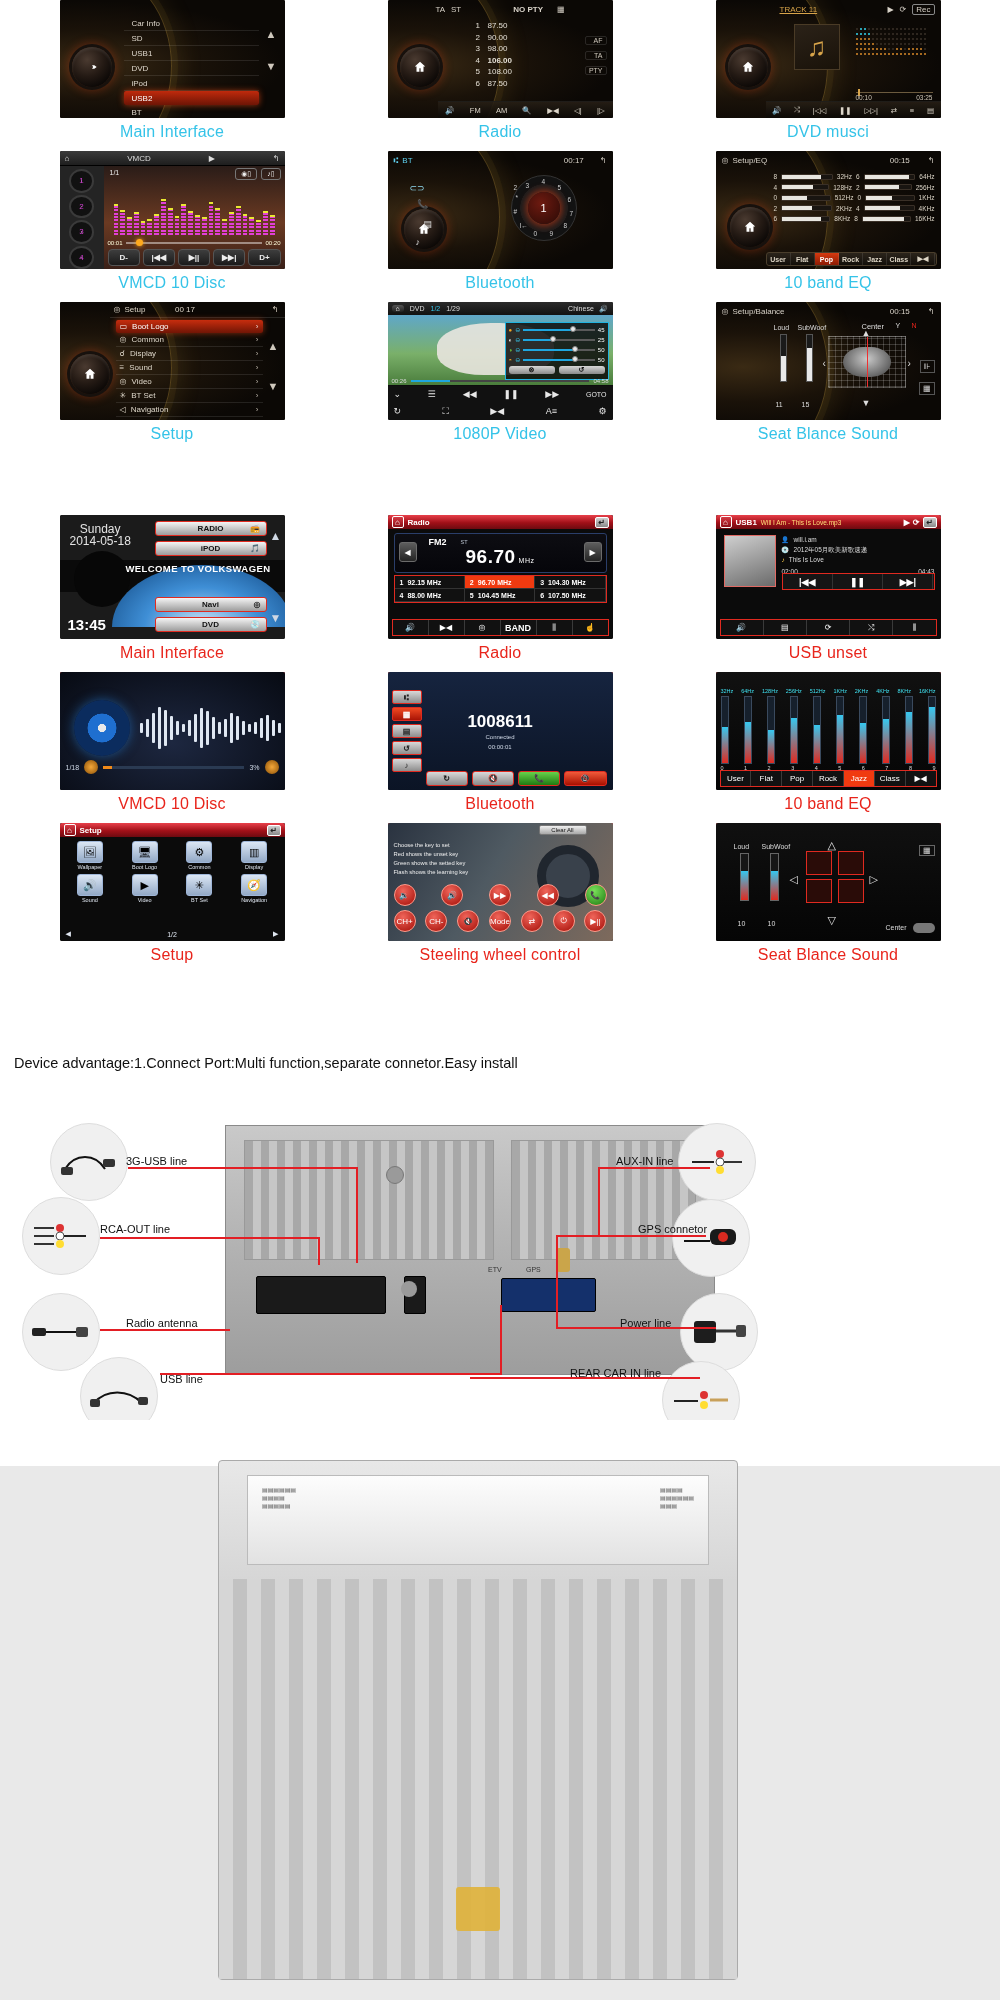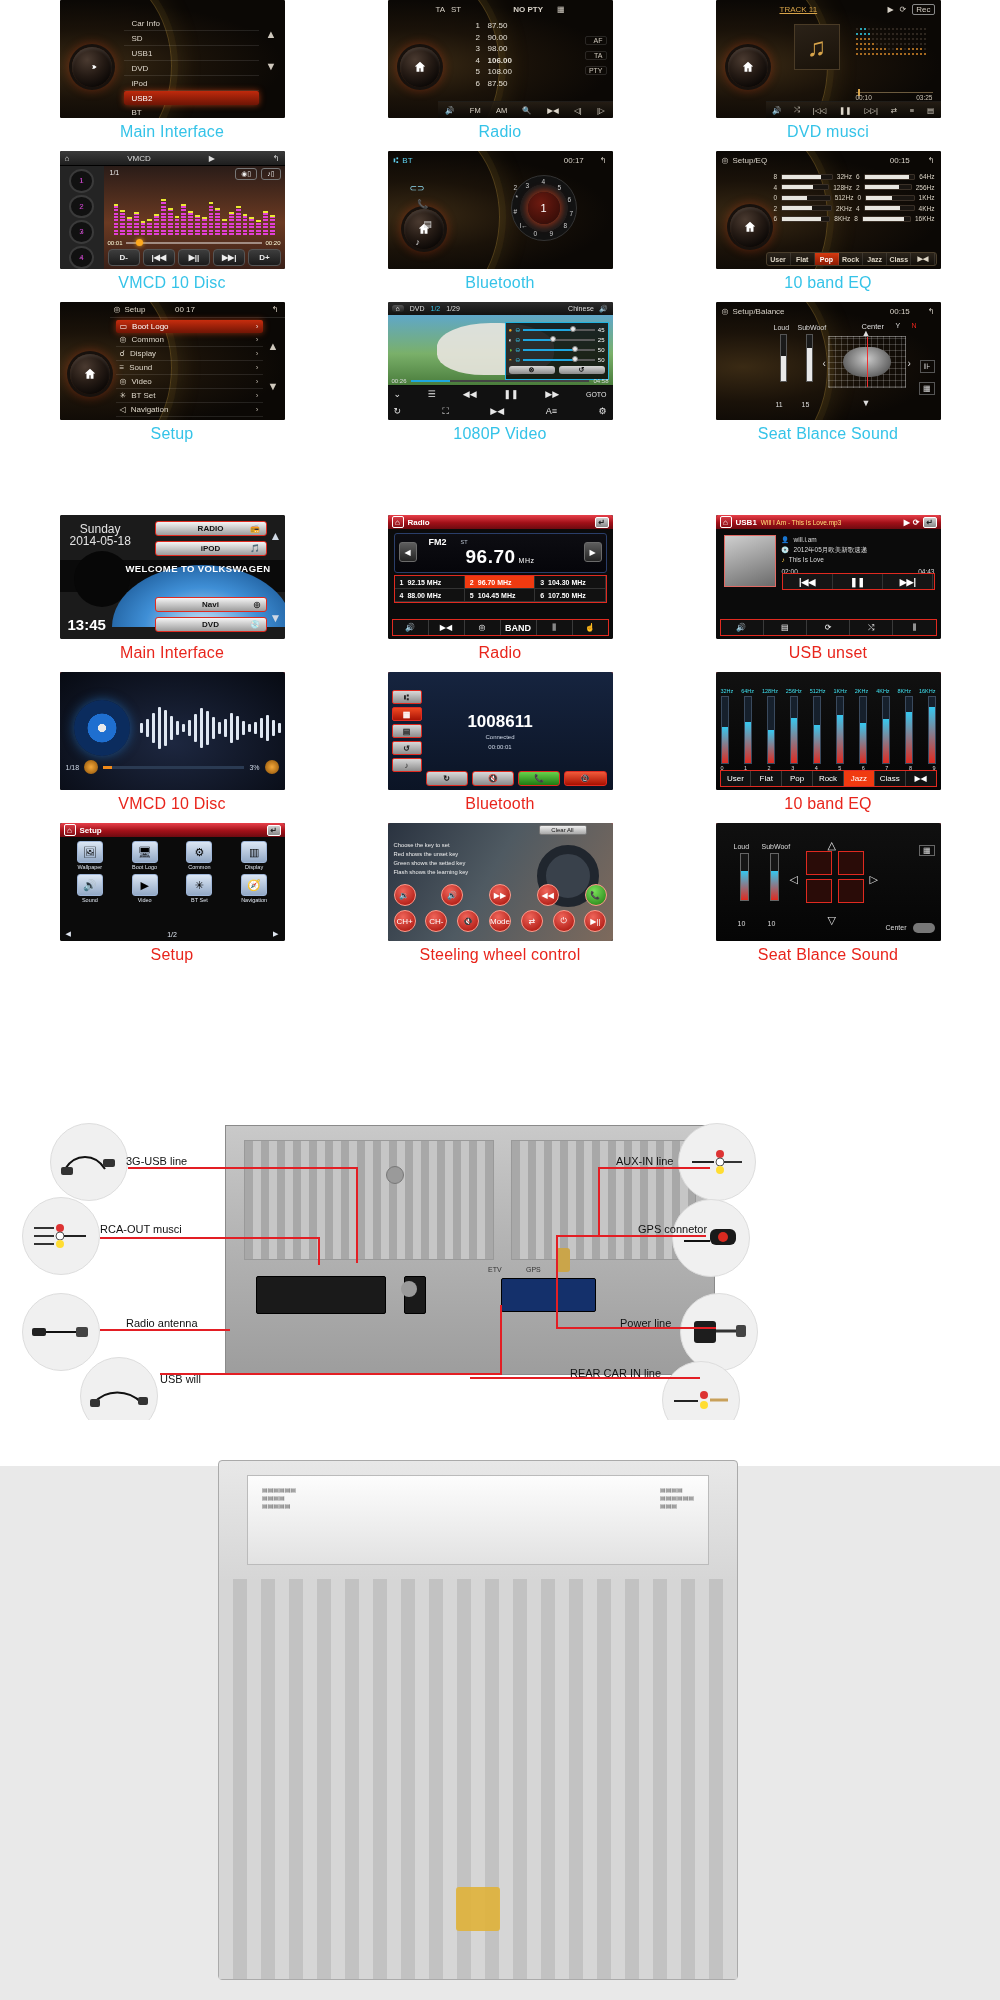--- a/index.html
+++ b/index.html
@@ -1406,20 +1406,21 @@
           <span style="position:absolute;right:6px;bottom:8px;width:22px;height:10px;background:#777;border-radius:6px;"></span>
           <span style="position:absolute;right:6px;top:22px;color:#ddd;font-size:8px;border:1px solid #666;padding:0 3px;">▦</span>
         </div>
       </div>
     </div>
     <div class="caption cap-red">Seat Blance Sound</div>
   </div>
 </div>
 
 <div class="adv">
+  <p>Device advantage:1.Connect Port:Multi function,separate connetor.Easy install</p>
 </div>
 
 <div class="diagram">
   <div class="unit">
     <div class="fins"></div>
     <div class="fins2"></div>
     <div class="conn" style="left:30px; top:150px; width:130px; height:38px;"></div>
     <div class="conn blue" style="left:275px; top:152px; width:95px; height:34px;"></div>
     <div class="conn" style="left:178px; top:150px; width:22px; height:38px;"></div>
     <div style="position:absolute;left:262px;top:140px;font-size:7px;color:#333;">ETV</div>
@@ -1501,25 +1502,25 @@
   <div class="rline" style="left:600px; top:62px; width:110px; height:2px;"></div>
   <div class="rline" style="left:598px; top:62px; width:2px; height:70px;"></div>
   <div class="rline" style="left:556px; top:130px; width:150px; height:2px;"></div>
   <div class="rline" style="left:556px; top:130px; width:2px; height:58px;"></div>
   <div class="rline" style="left:556px; top:222px; width:160px; height:2px;"></div>
   <div class="rline" style="left:556px; top:186px; width:2px; height:38px;"></div>
   <div class="rline" style="left:470px; top:272px; width:230px; height:2px;"></div>
 
   <span class="lbl" style="left:126px; top:50px;">3G-USB line</span>
   <span class="lbl" style="left:616px; top:50px;">AUX-IN line</span>
-  <span class="lbl" style="left:100px; top:118px;">RCA-OUT musci</span>
+  <span class="lbl" style="left:100px; top:118px;">RCA-OUT line</span>
   <span class="lbl" style="left:638px; top:118px;">GPS connetor</span>
   <span class="lbl" style="left:126px; top:212px;">Radio antenna</span>
   <span class="lbl" style="left:620px; top:212px;">Power line</span>
-  <span class="lbl" style="left:160px; top:268px;">USB will</span>
+  <span class="lbl" style="left:160px; top:268px;">USB line</span>
   <span class="lbl" style="left:570px; top:262px;">REAR CAR IN line</span>
 </div>
 
 <div class="photo">
   <div class="dev">
     <div class="dev-top">
       <div class="dev-lab">▤▤▤▤▤▤<br>▤▤▤▤<br>▤▤▤▤▤</div>
       <div class="dev-lab2">▤▤▤▤<br>▤▤▤▤▤▤<br>▤▤▤</div>
     </div>
     <div class="dev-body"></div>

